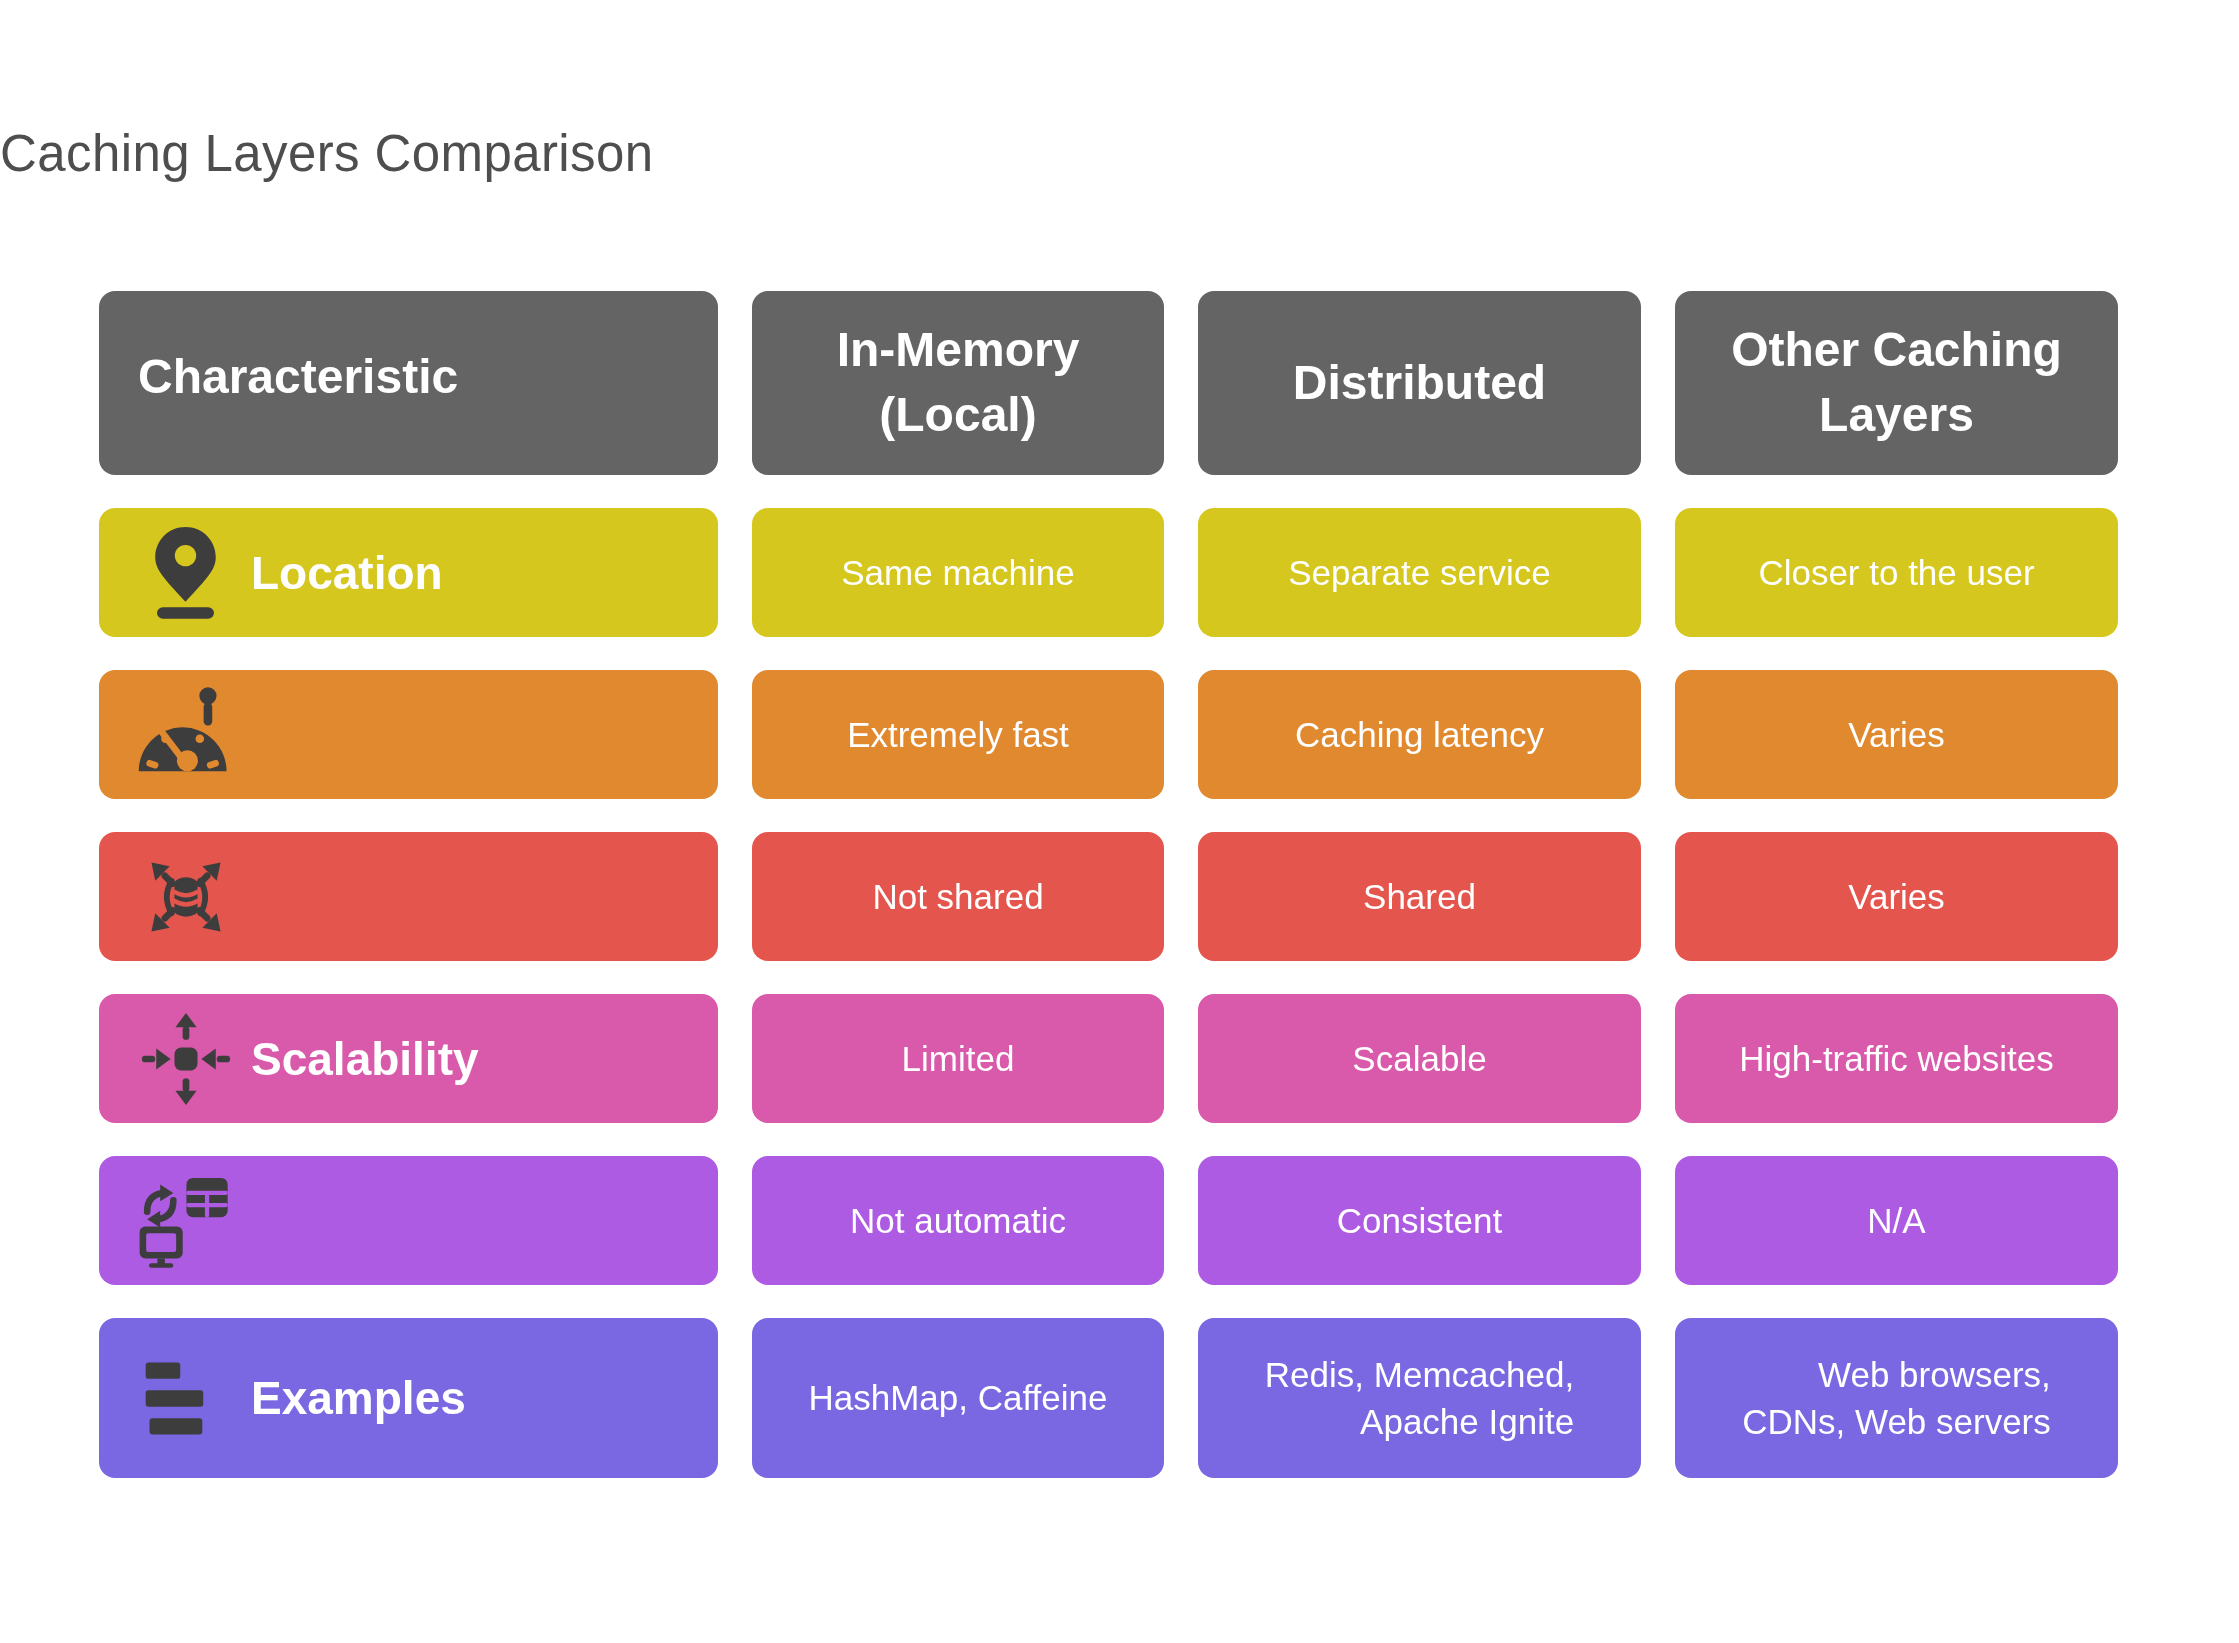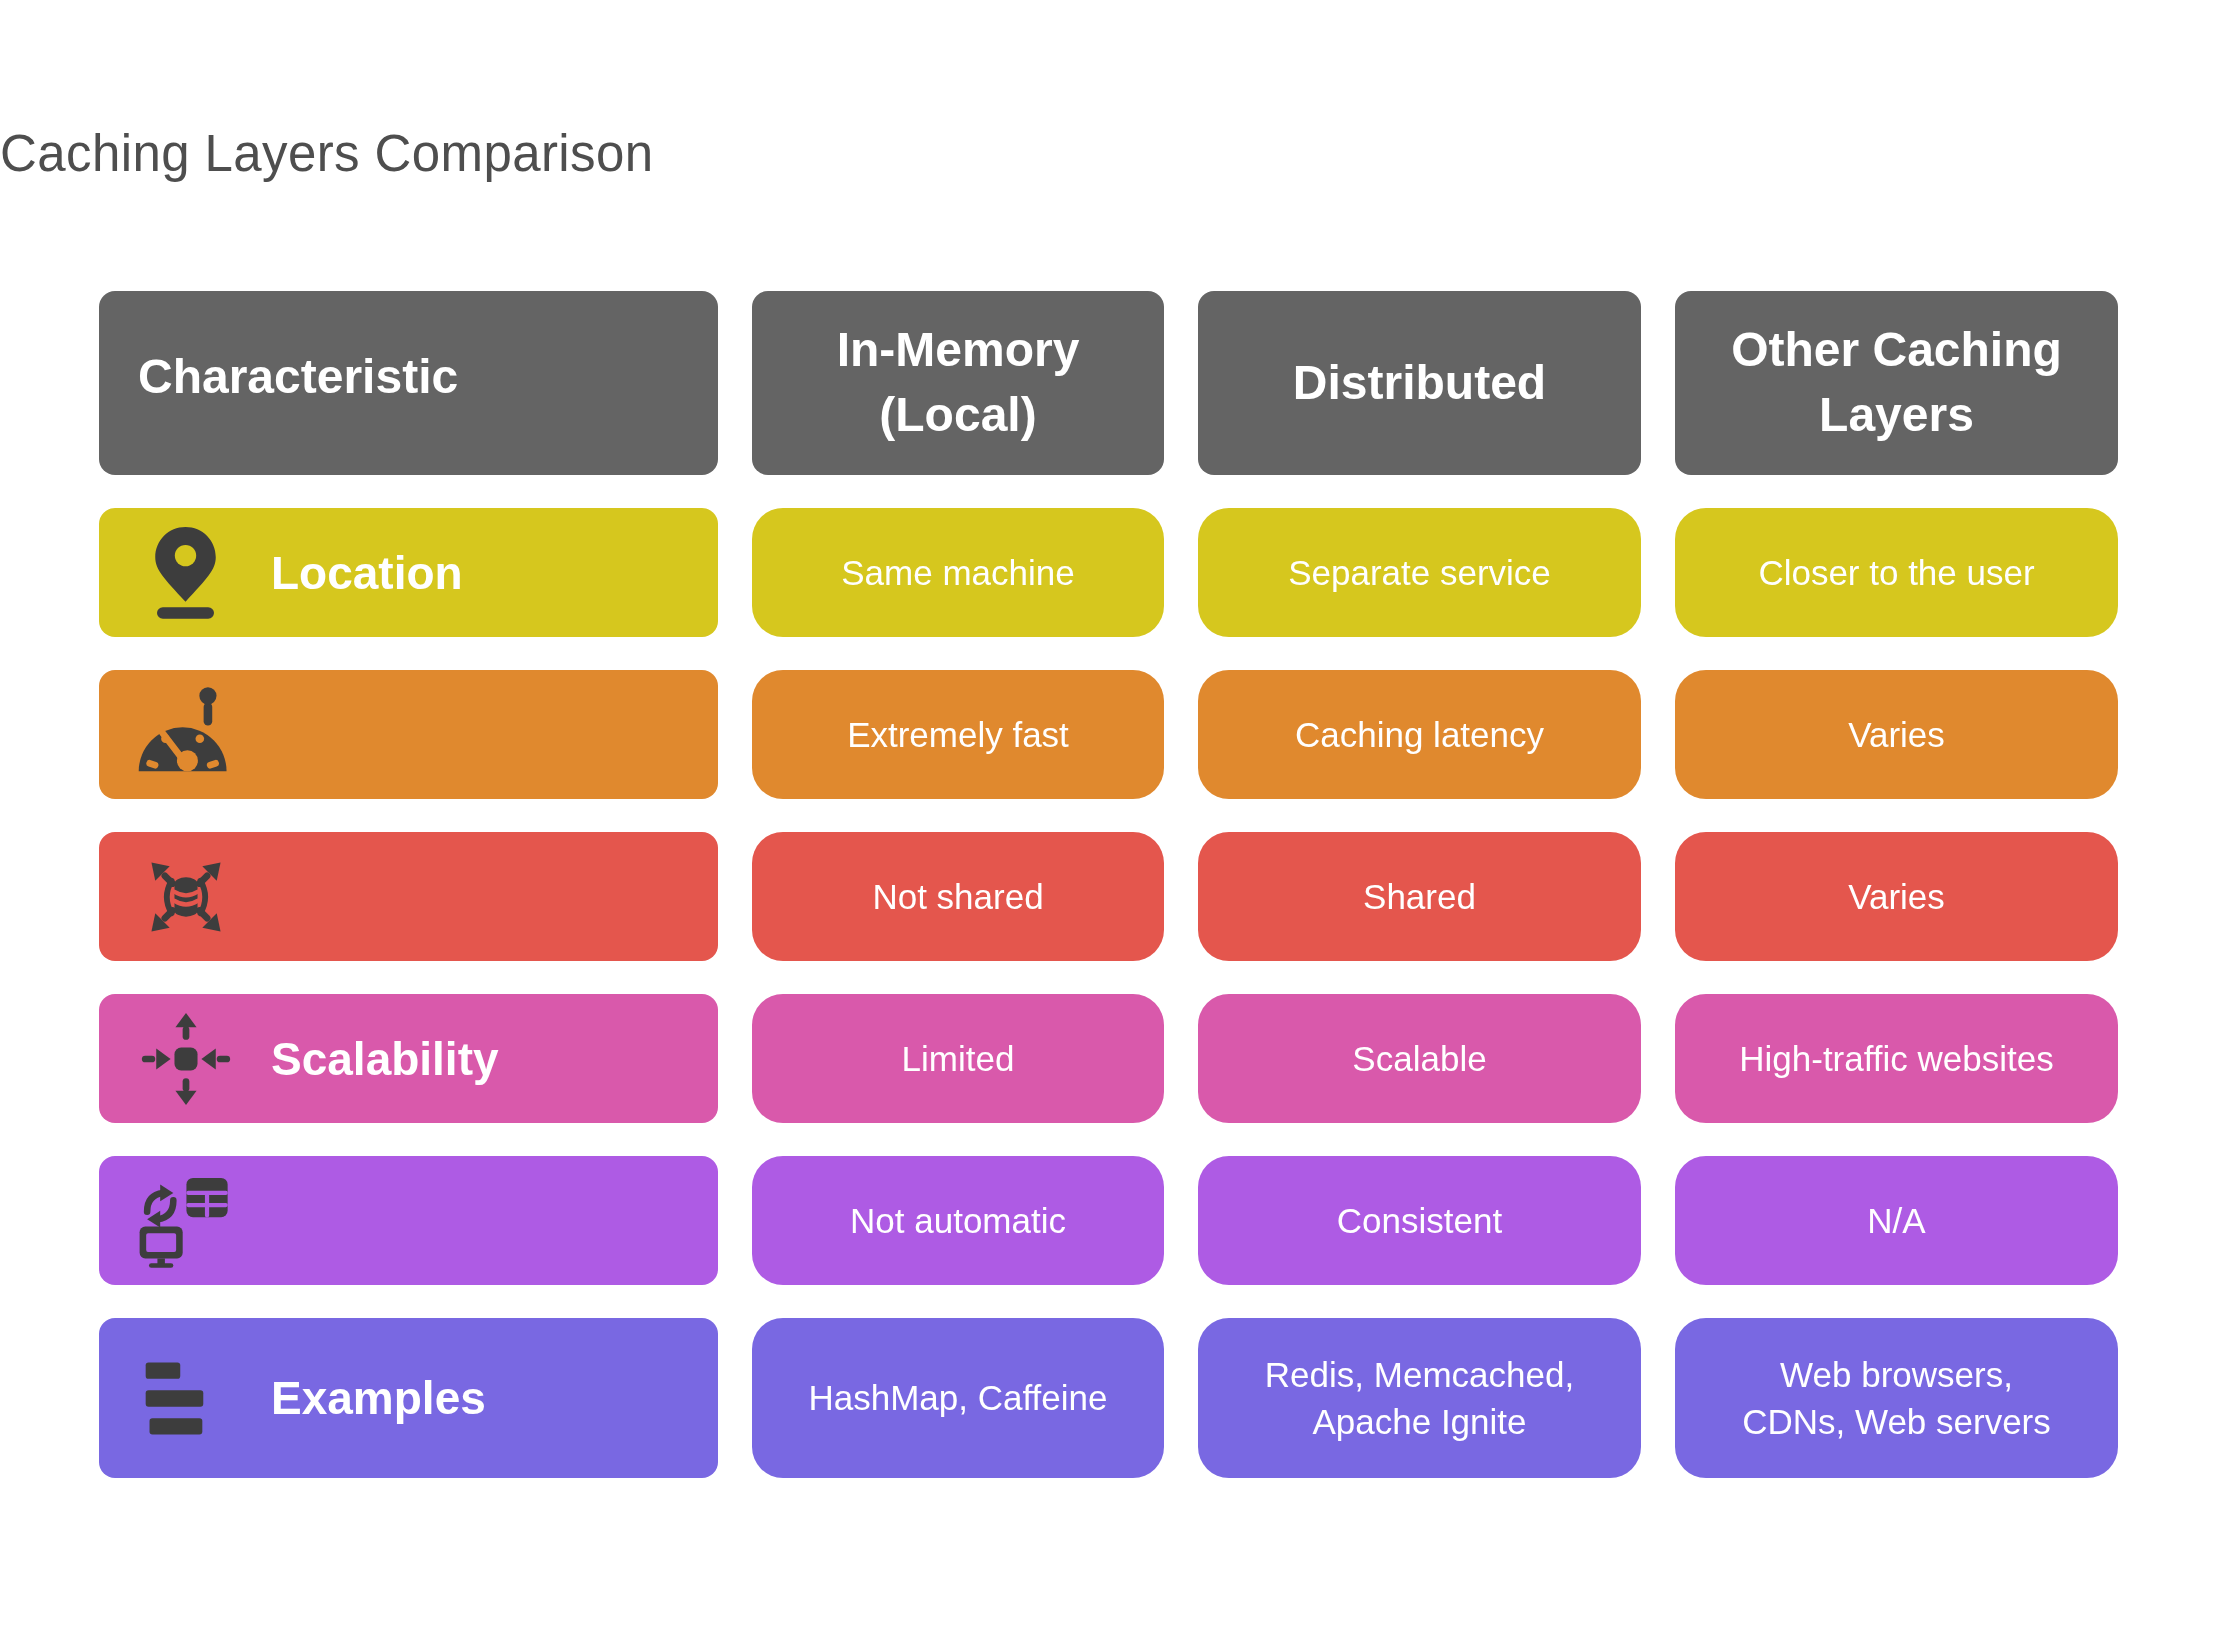--- a/index.html
+++ b/index.html
@@ -46,42 +46,41 @@
   }
   .head-cell.first {
     justify-content: flex-start;
     text-align: left;
     padding: 0 0 12px 39px;
   }
   .row .cell { background: var(--row); }
   .label-cell {
     justify-content: flex-start;
     padding-left: 30px;
-    gap: 29px;
+    gap: 9px;
   }
   .icon {
     width: 113px;
     display: flex;
     align-items: center;
     justify-content: center;
     flex: 0 0 113px;
   }
   .icon svg { display: block; }
   .label {
     font-size: 46px;
     font-weight: 700;
   }
   .value-cell {
     font-size: 35px;
     font-weight: 400;
-    text-align: center;
+    text-align: right;
     line-height: 1.35;
     white-space: pre-line;
     padding: 0 23px;
-    border-radius: 31px;
   }
   
   .ic { fill: var(--icon, #3d3d3d); }
   .ic-stroke { stroke: var(--icon, #3d3d3d); fill: none; stroke-linecap: round; }
   .cut { fill: var(--row, #ffffff); }
   .cut-stroke { stroke: var(--row, #ffffff); fill: none; stroke-linecap: round; }
   .sw7 { stroke-width: 7; }
   .sw6 { stroke-width: 6; }
   .sw4 { stroke-width: 4.5; }
 </style>

